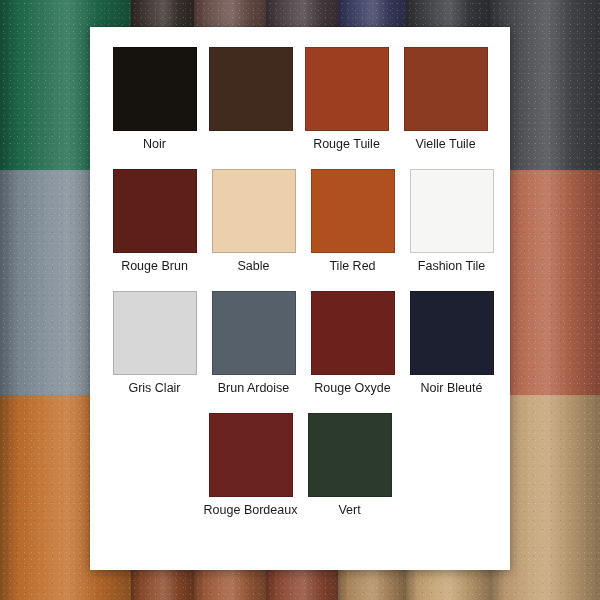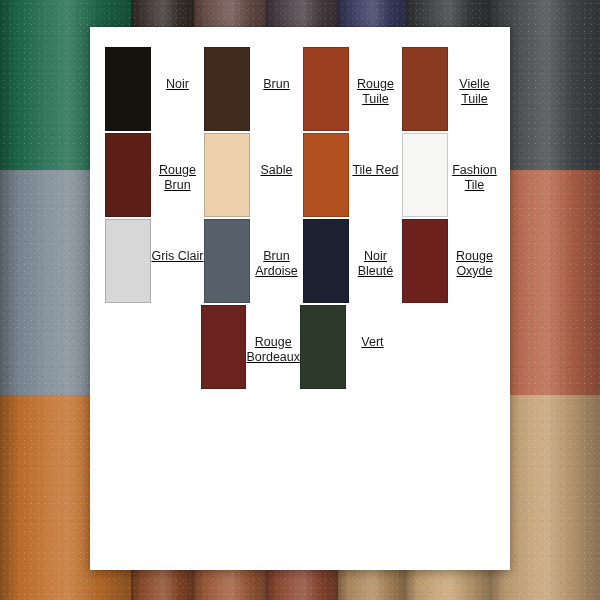--- a/index.html
+++ b/index.html
@@ -94,23 +94,22 @@
     display: flex;
     flex-direction: row;
     justify-content: flex-start;
     margin-bottom: 2px;
   }
   .swatch-row.centered { justify-content: center; }
 
   .swatch-cell {
     width: 99px;
     display: flex;
-    flex-direction: row;
+    flex-direction: column;
     align-items: center;
-    text-decoration: underline;
   }
   .swatch-chip {
     width: 84px;
     height: 84px;
     border: 1px solid rgba(0,0,0,.18);
     box-sizing: border-box;
   }
   .swatch-label {
     margin-top: 6px;
     font-size: 12.5px;
@@ -165,21 +164,20 @@
   <div id="card">
     <div id="swatch-grid">
 
       <div class="swatch-row">
         <div class="swatch-cell">
           <div class="swatch-chip" style="background:#16120e;"></div>
           <div class="swatch-label">Noir</div>
         </div>
         <div class="swatch-cell">
           <div class="swatch-chip" style="background:#412a1e;"></div>
-          <div class="swatch-label">Brun</div>
         </div>
         <div class="swatch-cell">
           <div class="swatch-chip" style="background:#9c3f20;"></div>
           <div class="swatch-label">Rouge Tuile</div>
         </div>
         <div class="swatch-cell">
           <div class="swatch-chip" style="background:#8c3b23;"></div>
           <div class="swatch-label">Vielle Tuile</div>
         </div>
       </div>
@@ -206,27 +204,27 @@
       <div class="swatch-row">
         <div class="swatch-cell">
           <div class="swatch-chip" style="background:#d6d7d6;"></div>
           <div class="swatch-label">Gris Clair</div>
         </div>
         <div class="swatch-cell">
           <div class="swatch-chip" style="background:#55606b;"></div>
           <div class="swatch-label">Brun Ardoise</div>
         </div>
         <div class="swatch-cell">
+          <div class="swatch-chip" style="background:#6d211c;"></div>
+          <div class="swatch-label">Rouge Oxyde</div>
+        </div>
+        <div class="swatch-cell">
           <div class="swatch-chip" style="background:#1c2030;"></div>
           <div class="swatch-label">Noir Bleuté</div>
         </div>
-        <div class="swatch-cell">
-          <div class="swatch-chip" style="background:#6d211c;"></div>
-          <div class="swatch-label">Rouge Oxyde</div>
-        </div>
       </div>
 
       <div class="swatch-row centered">
         <div class="swatch-cell">
           <div class="swatch-chip" style="background:#6b2320;"></div>
           <div class="swatch-label">Rouge Bordeaux</div>
         </div>
         <div class="swatch-cell">
           <div class="swatch-chip" style="background:#2c3a2c;"></div>
           <div class="swatch-label">Vert</div>

